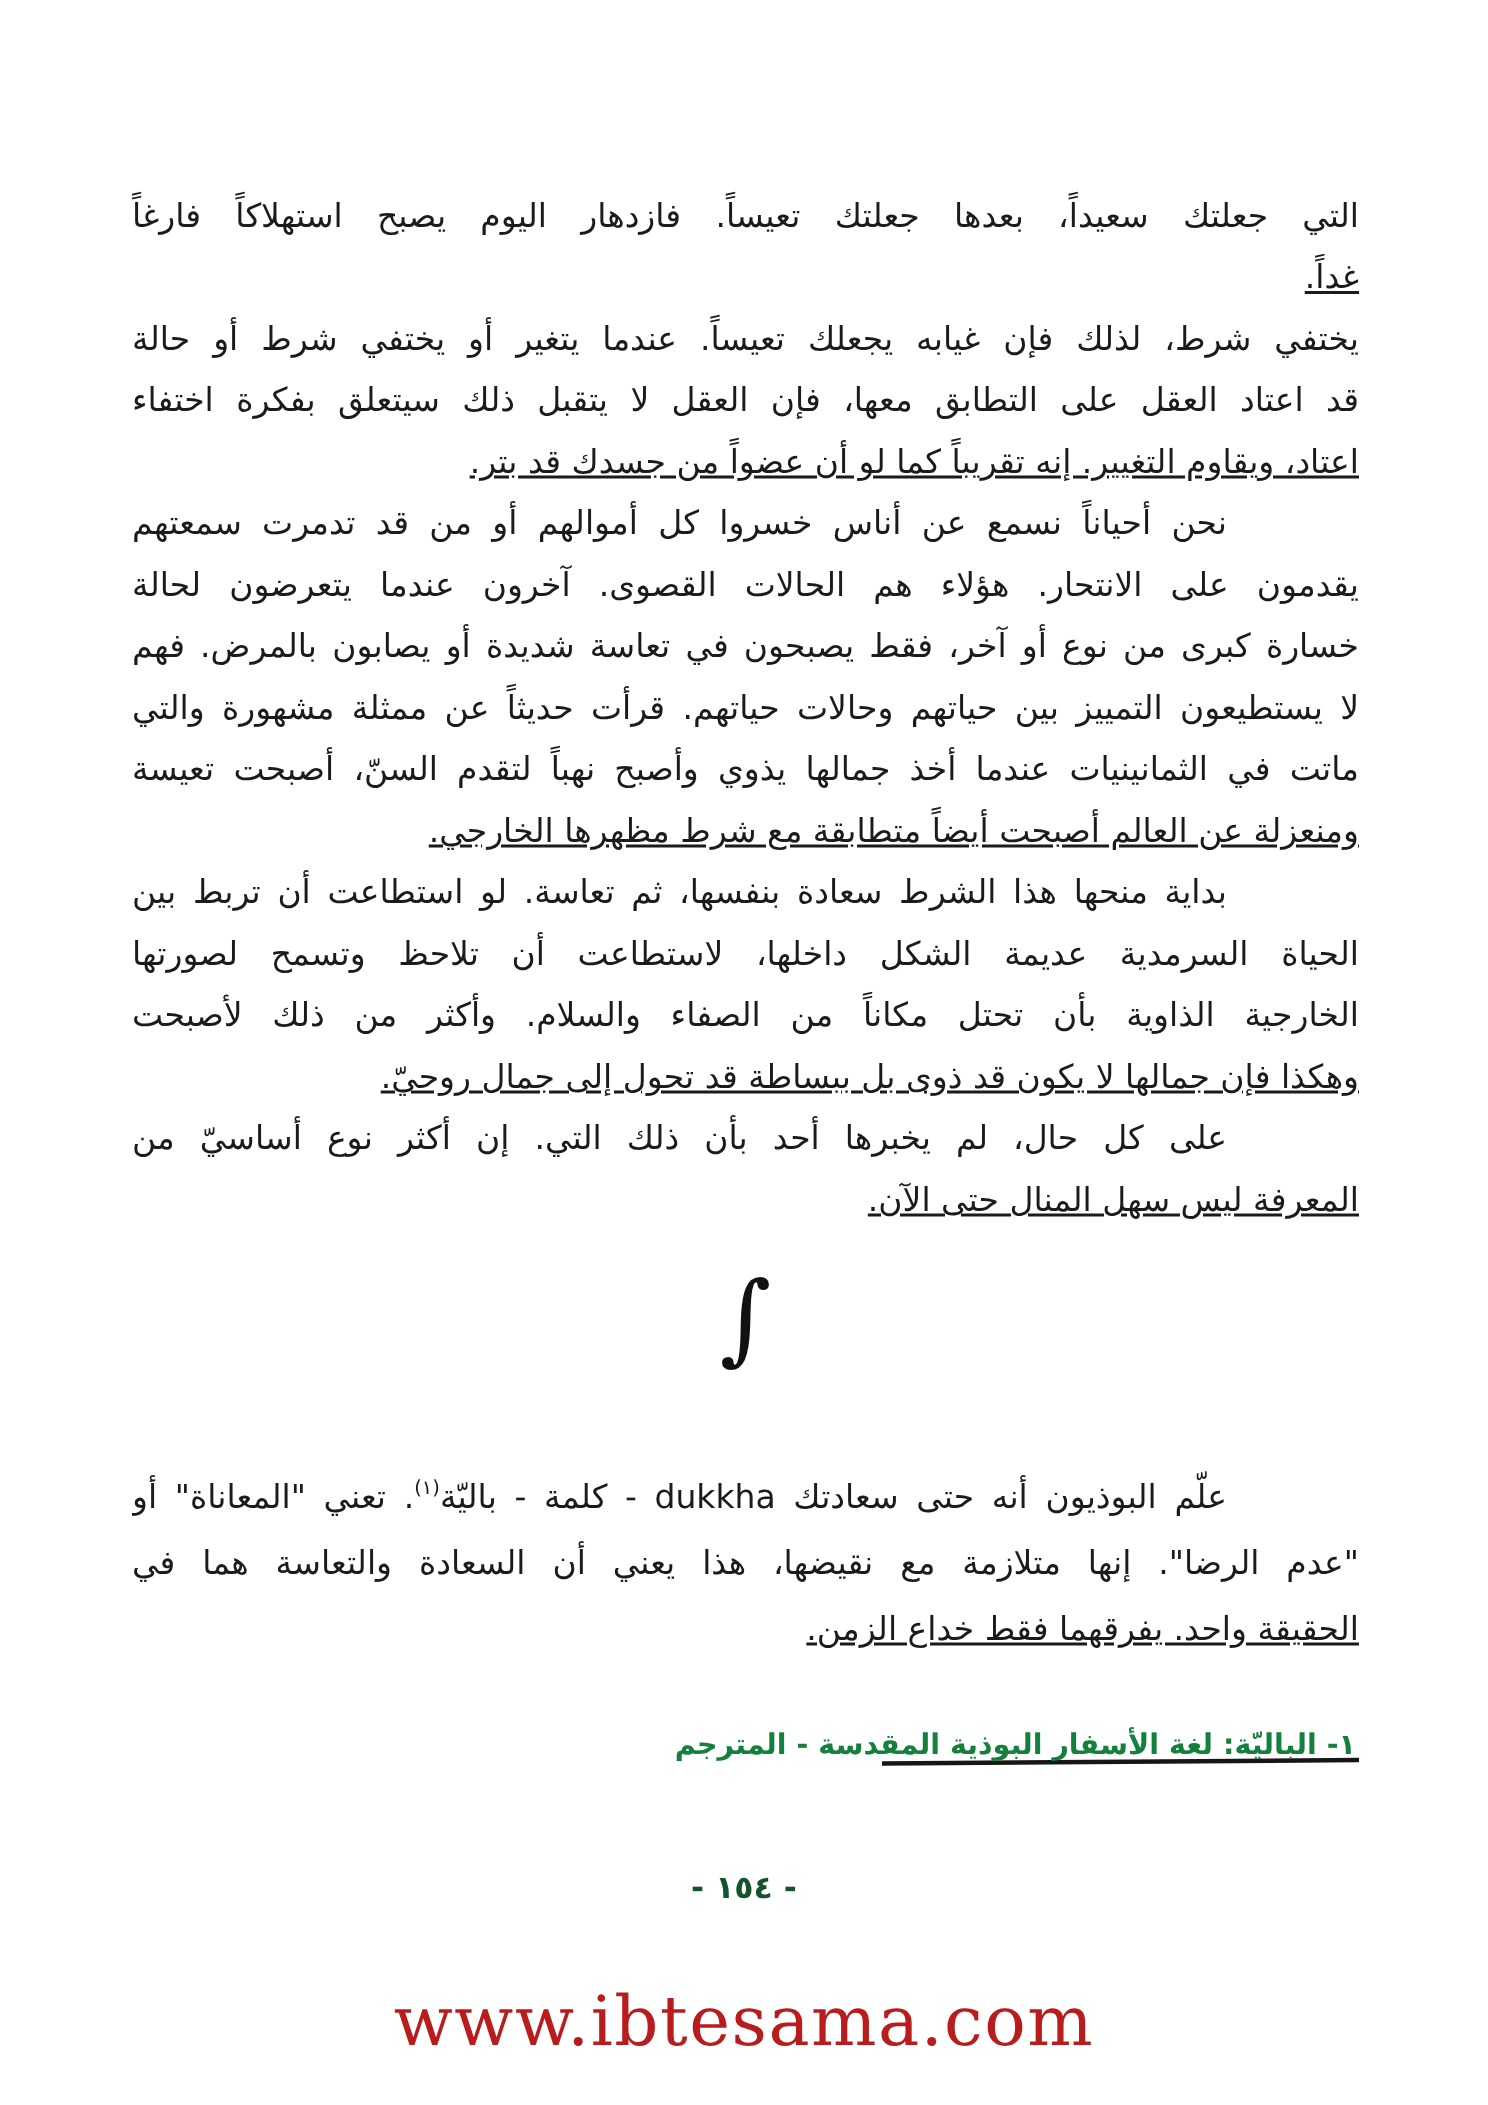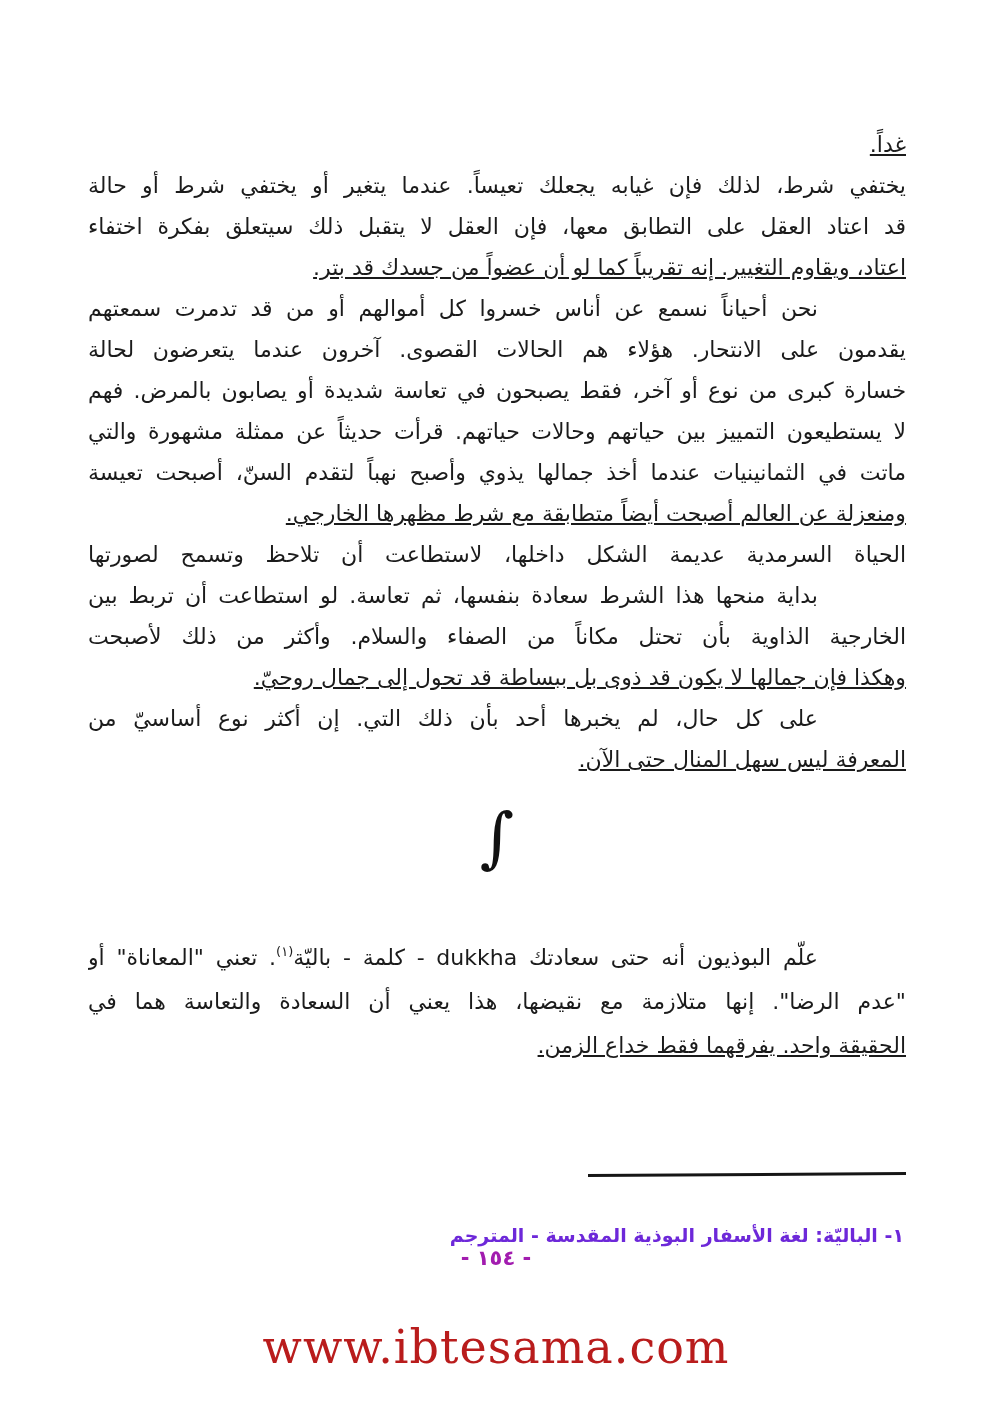--- a/index.html
+++ b/index.html
@@ -66,38 +66,38 @@
   
   .footnote-rule {
     position: absolute;
     top: 1173px; left: 588px;
     width: 318px; height: 3px;
     background: #161616;
     transform: rotate(-0.4deg);
   }
   .footnote {
     position: absolute;
-    top: 1224px; right: 88px;
+    top: 1152px; right: 88px;
     direction: rtl;
     font-size: 19px;
     font-weight: bold;
-    color: #6d28d9;
+    color: #15803d;
   }
 
   
   .page-number {
     position: absolute;
     top: 1246px; left: 0;
     width: 100%;
     text-align: center;
     direction: rtl;
     font-size: 21px;
     font-weight: bold;
     letter-spacing: 2px;
-    color: #a21caf;
+    color: #14532d;
   }
 
   
   .watermark {
     position: absolute;
     top: 1320px; left: 0;
     width: 100%;
     text-align: center;
     font-family: "DejaVu Serif", serif;
     font-size: 46px;
@@ -106,41 +106,42 @@
   }
 </style>
 </head>
 <body>
 
 <div class="page">
 
   <div class="text-block">
 
     <div class="para">
+      <div class="line j">التي جعلتك سعيداً، بعدها جعلتك تعيساً. فازدهار اليوم يصبح استهلاكاً فارغاً</div>
       <div class="line end">غداً.</div>
     </div>
 
     <div class="para">
       <div class="line j">يختفي شرط، لذلك فإن غيابه يجعلك تعيساً. عندما يتغير أو يختفي شرط أو حالة</div>
       <div class="line j">قد اعتاد العقل على التطابق معها، فإن العقل لا يتقبل ذلك سيتعلق بفكرة اختفاء</div>
       <div class="line end">اعتاد، ويقاوم التغيير. إنه تقريباً كما لو أن عضواً من جسدك قد بتر.</div>
     </div>
 
     <div class="para">
       <div class="line j indent">نحن أحياناً نسمع عن أناس خسروا كل أموالهم أو من قد تدمرت سمعتهم</div>
       <div class="line j">يقدمون على الانتحار. هؤلاء هم الحالات القصوى. آخرون عندما يتعرضون لحالة</div>
       <div class="line j">خسارة كبرى من نوع أو آخر، فقط يصبحون في تعاسة شديدة أو يصابون بالمرض. فهم</div>
       <div class="line j">لا يستطيعون التمييز بين حياتهم وحالات حياتهم. قرأت حديثاً عن ممثلة مشهورة والتي</div>
       <div class="line j">ماتت في الثمانينيات عندما أخذ جمالها يذوي وأصبح نهباً لتقدم السنّ، أصبحت تعيسة</div>
       <div class="line end">ومنعزلة عن العالم أصبحت أيضاً متطابقة مع شرط مظهرها الخارجي.</div>
     </div>
 
     <div class="para">
+      <div class="line j indent">بداية منحها هذا الشرط سعادة بنفسها، ثم تعاسة. لو استطاعت أن تربط بين</div>
       <div class="line j">الحياة السرمدية عديمة الشكل داخلها، لاستطاعت أن تلاحظ وتسمح لصورتها</div>
-      <div class="line j indent">بداية منحها هذا الشرط سعادة بنفسها، ثم تعاسة. لو استطاعت أن تربط بين</div>
       <div class="line j">الخارجية الذاوية بأن تحتل مكاناً من الصفاء والسلام. وأكثر من ذلك لأصبحت</div>
       <div class="line end">وهكذا فإن جمالها لا يكون قد ذوى بل ببساطة قد تحول إلى جمال روحيّ.</div>
     </div>
 
     <div class="para">
       <div class="line j indent">على كل حال، لم يخبرها أحد بأن ذلك التي. إن أكثر نوع أساسيّ من</div>
       <div class="line end">المعرفة ليس سهل المنال حتى الآن.</div>
     </div>
 
     <div class="divider">

